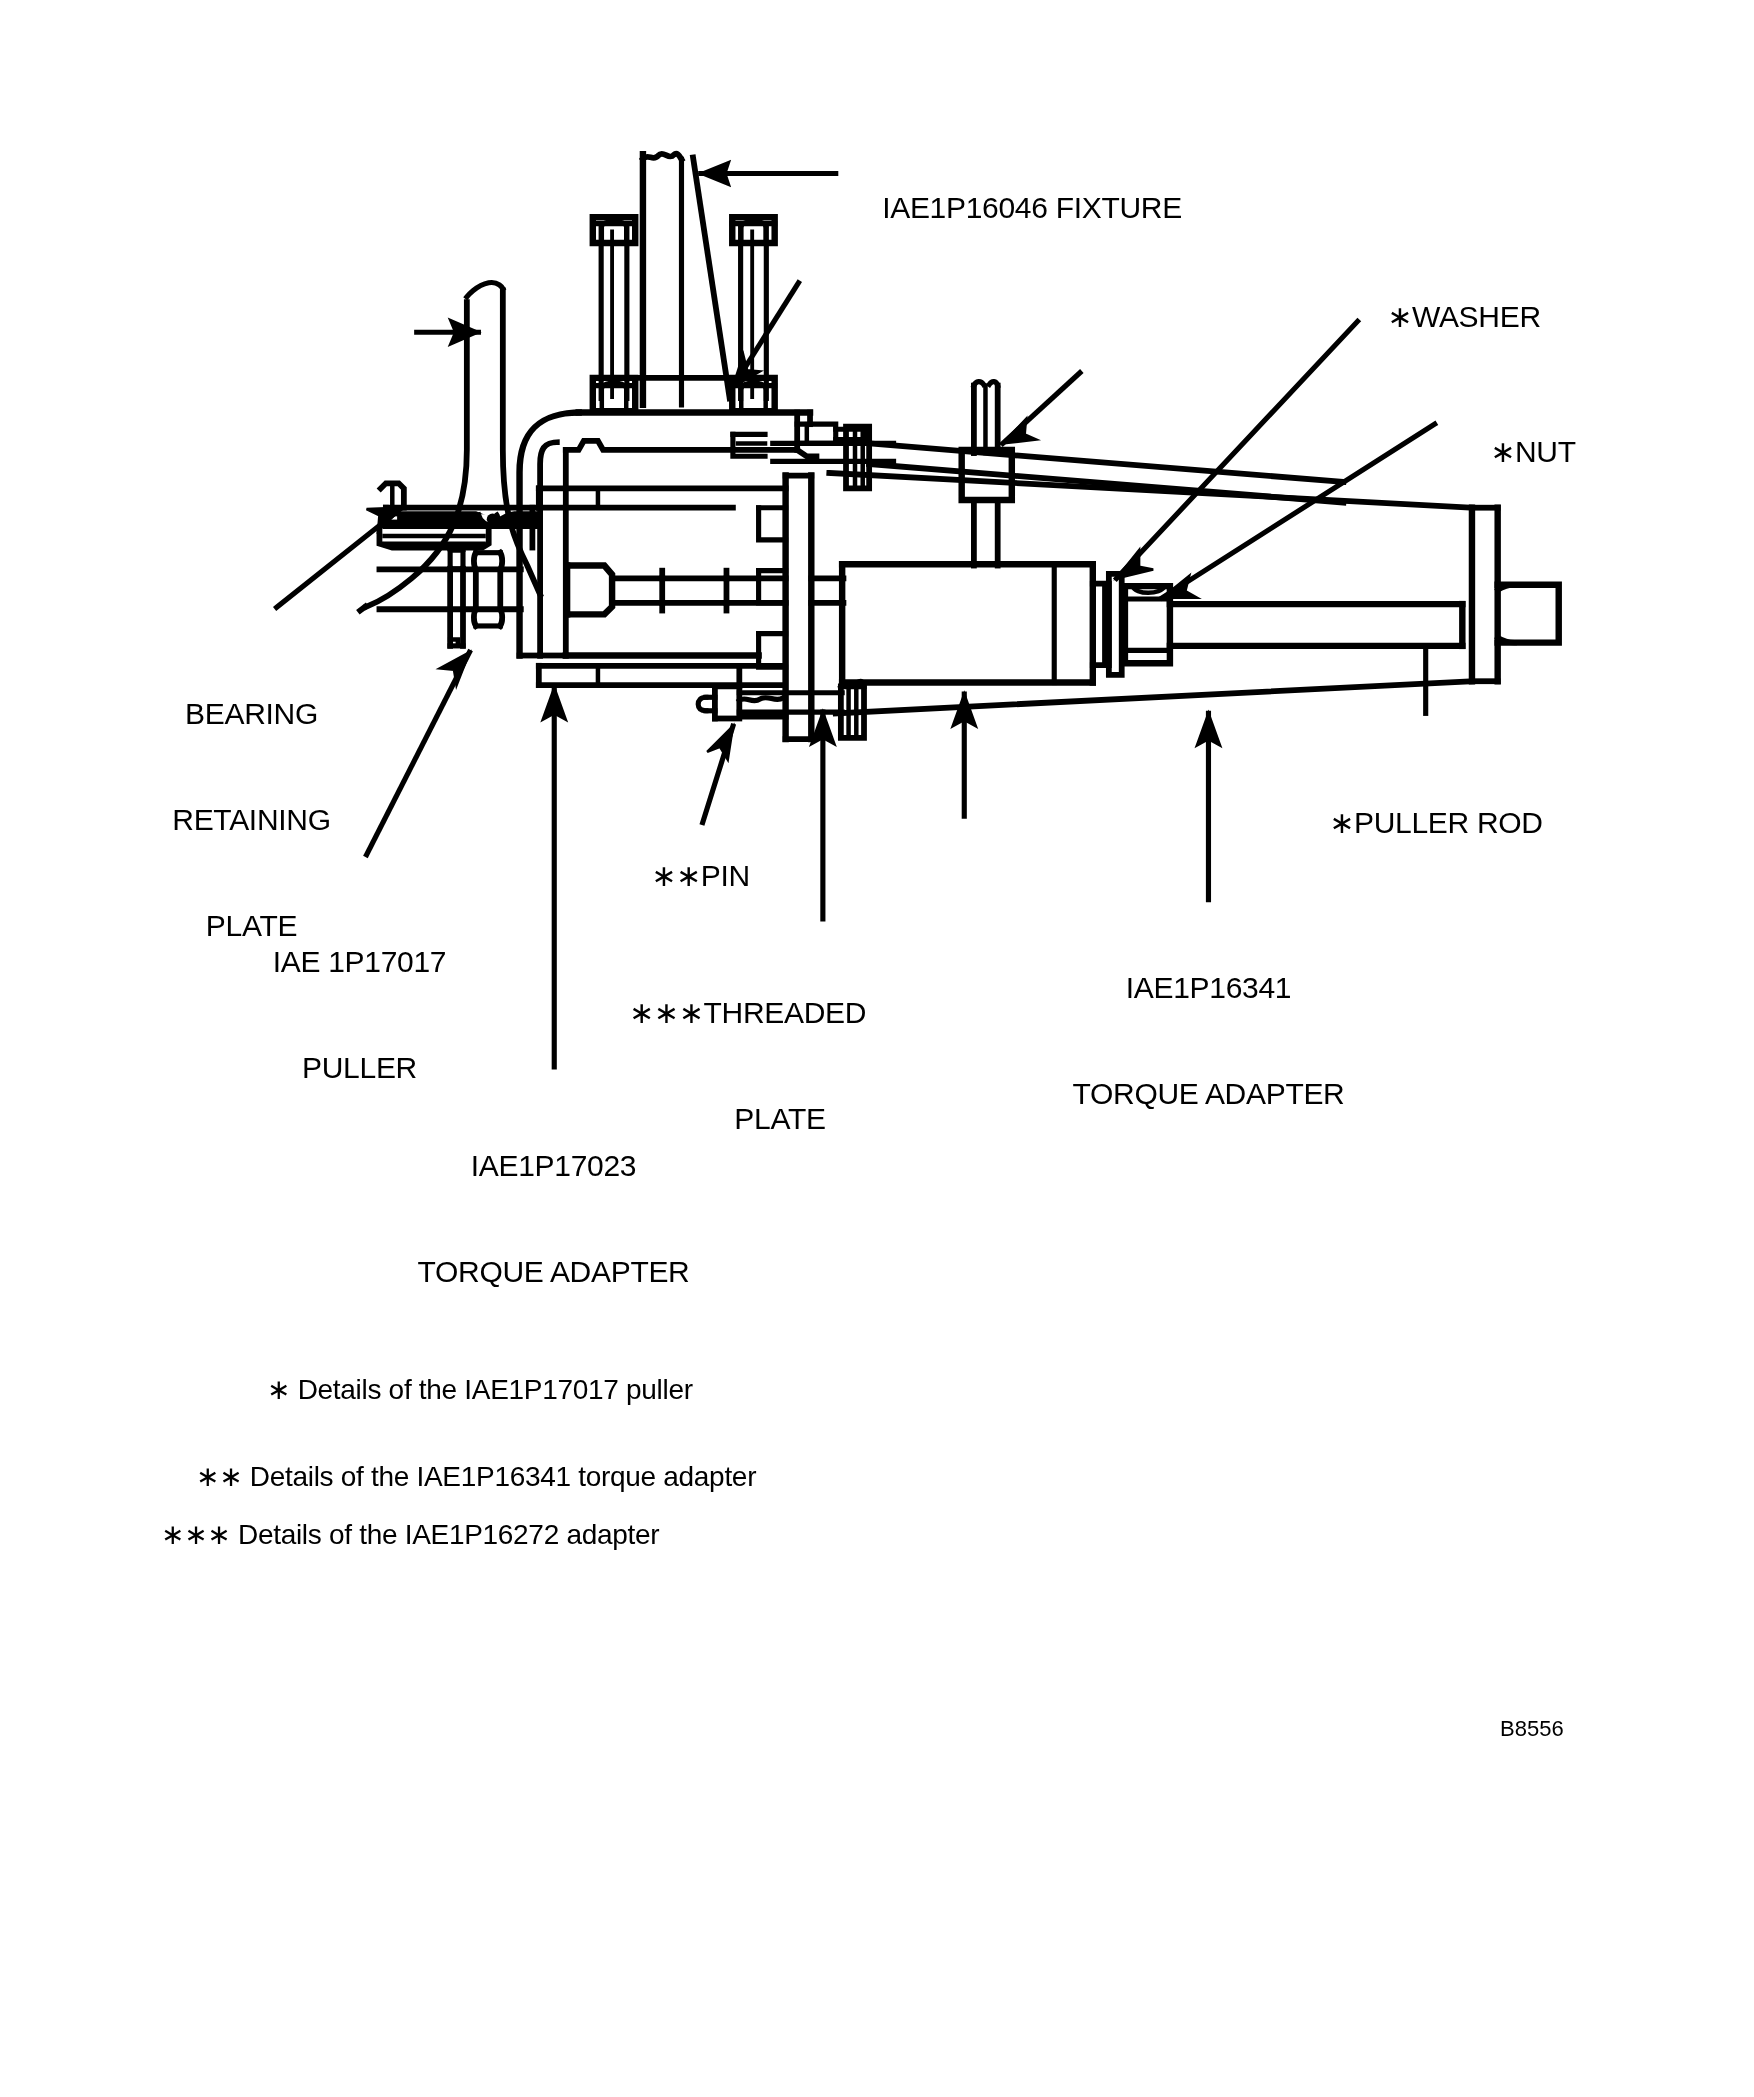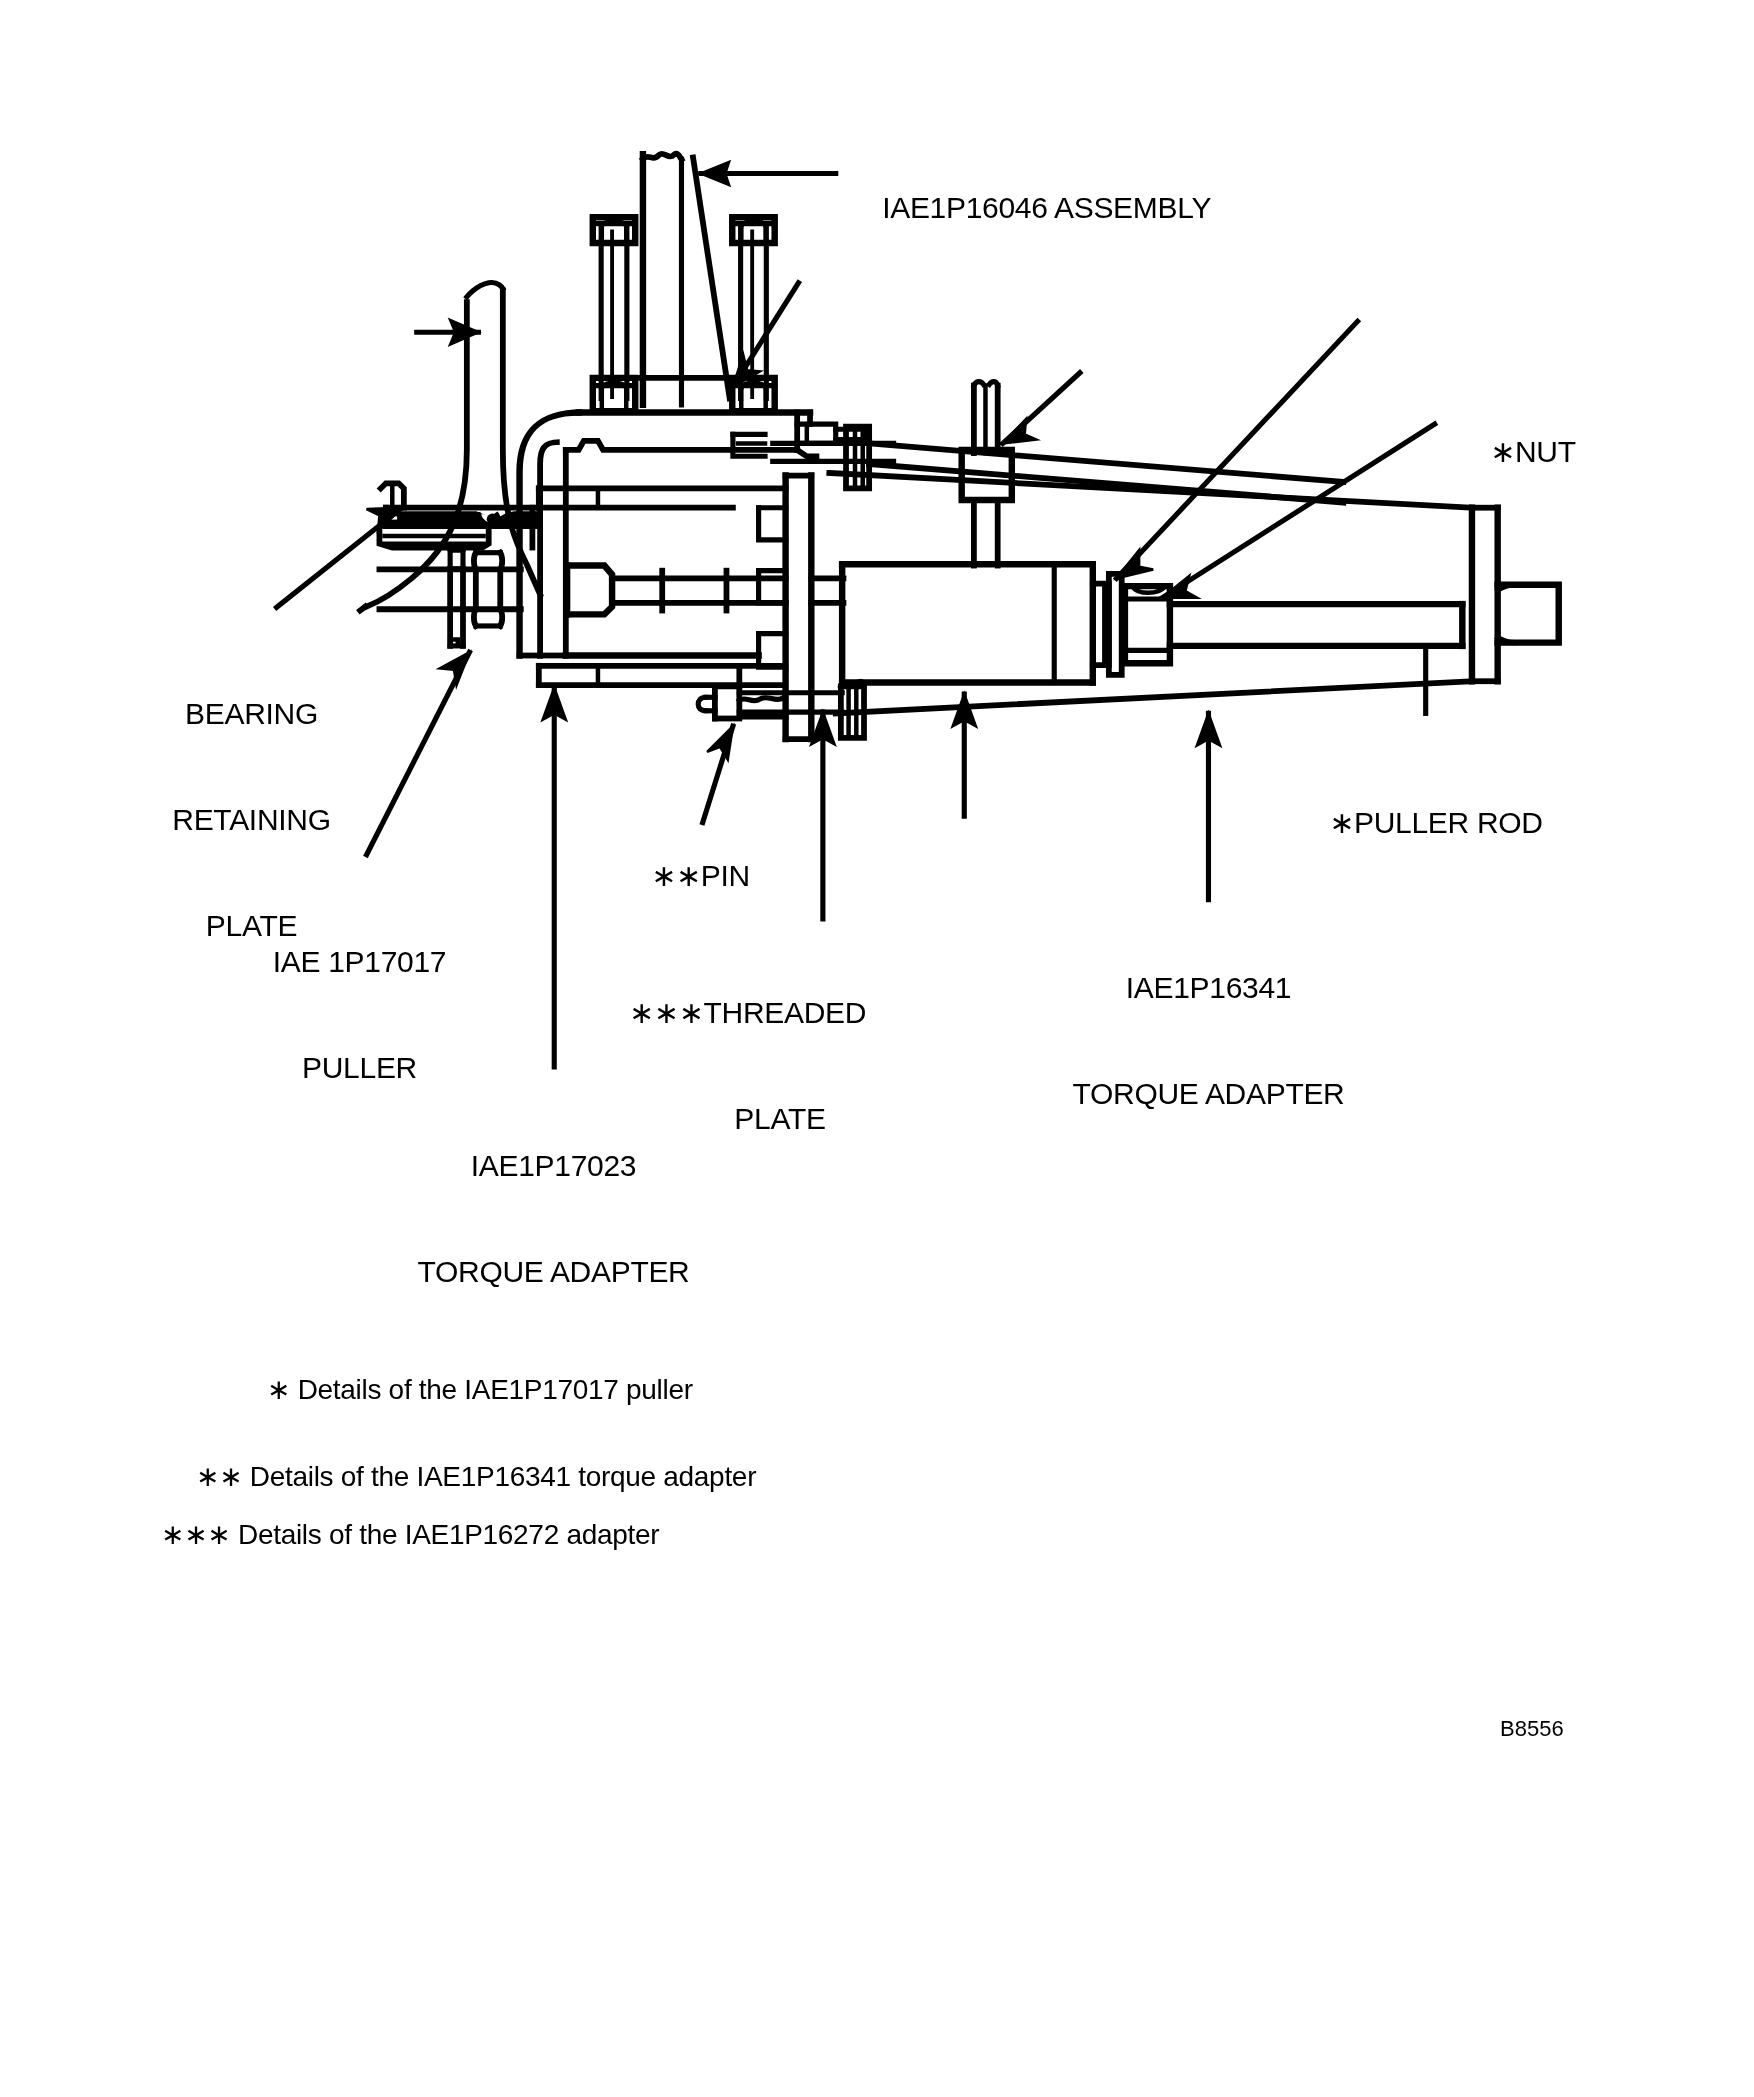--- a/index.html
+++ b/index.html
@@ -344,24 +344,27 @@
         <path d="M 2218 1010 L 2218 1110"></path>
 
         <path d="M 862 1660 L 862 1070"></path>
         <path d="M 862 1070 L 844 1120 L 862 1110 L 880 1120 Z" fill="#000" stroke="#000" stroke-width="4"></path>
       </g>
 
     </g>
   </svg>
 
   <div class="lbl up" style="left:850px; top:155px;">
-    <span>IAE1P16046 ASSEMBLY</span>
-  </div>
-
-
+    <span>IAE1P16046 FIXTURE</span>
+  </div>
+
+
+  <div class="lbl up" style="left:1355px; top:264px;">
+    <span class="ast">∗</span><span>WASHER</span>
+  </div>
 
   <div class="lbl up" style="left:1458px; top:399px;">
     <span class="ast">∗</span><span>NUT</span>
   </div>
 
 
 
   <div class="lbl up ctr" style="left:123px; top:625px; width:257px;">
     <div>BEARING</div>
     <div>RETAINING</div>

